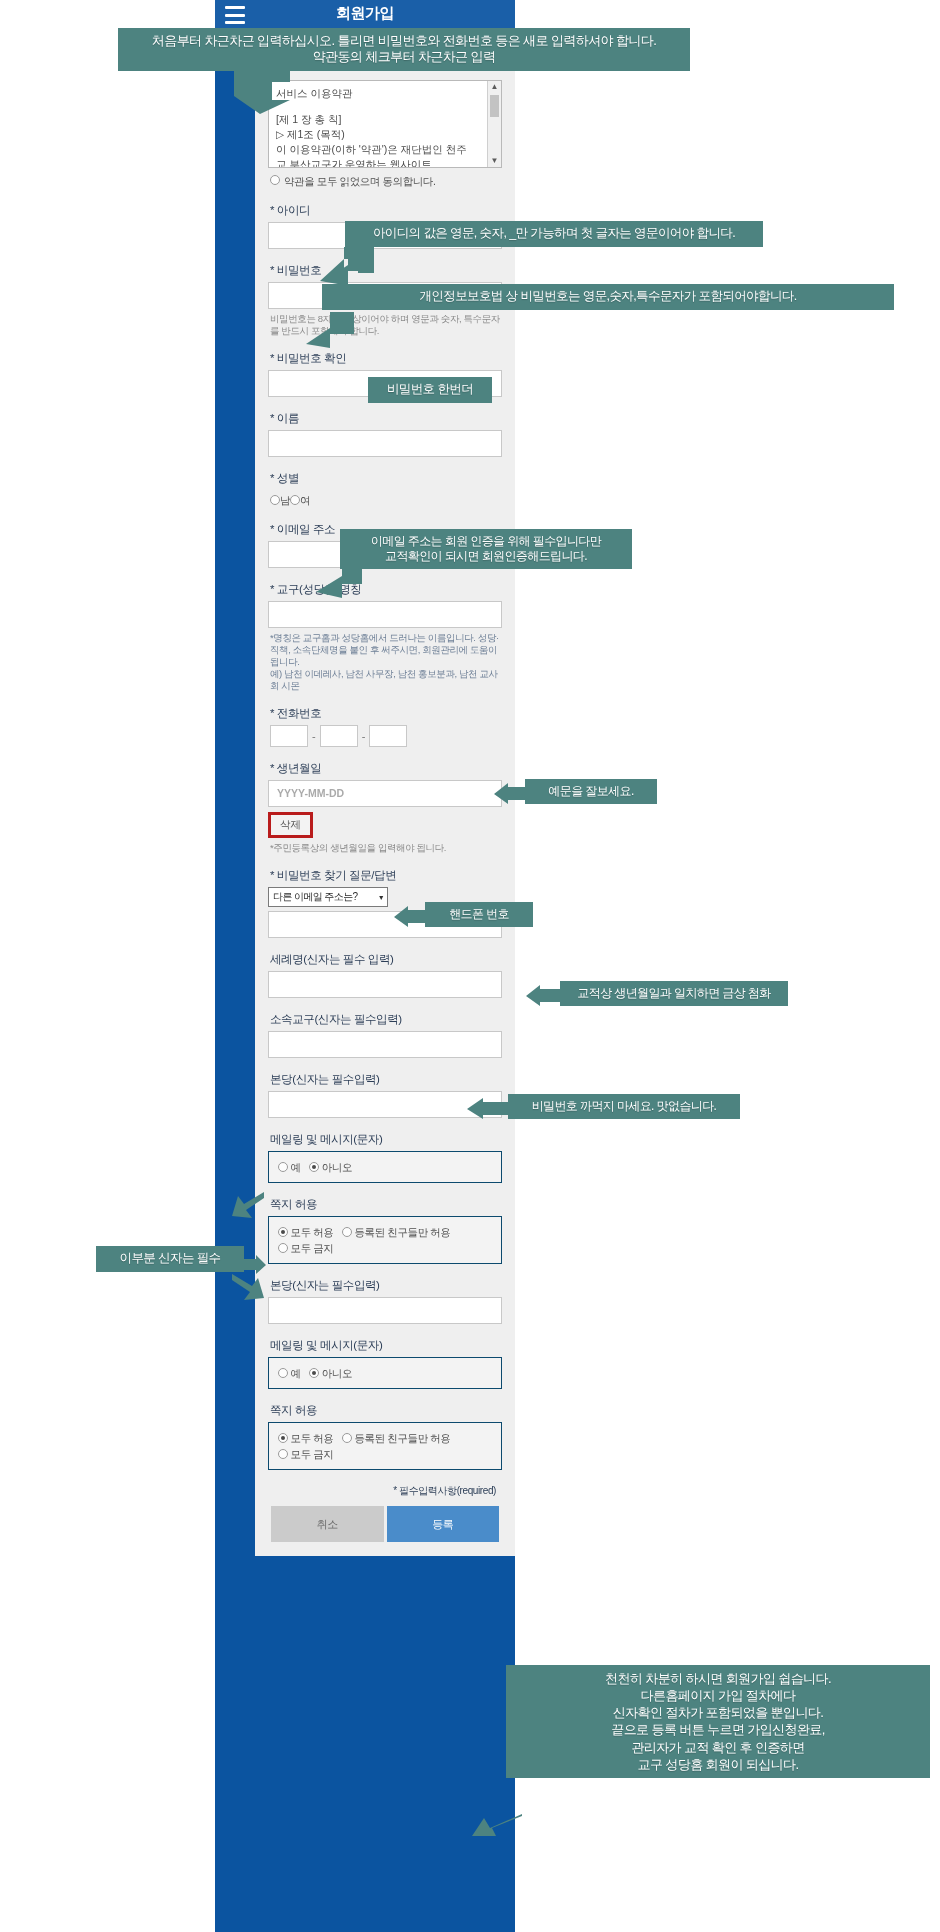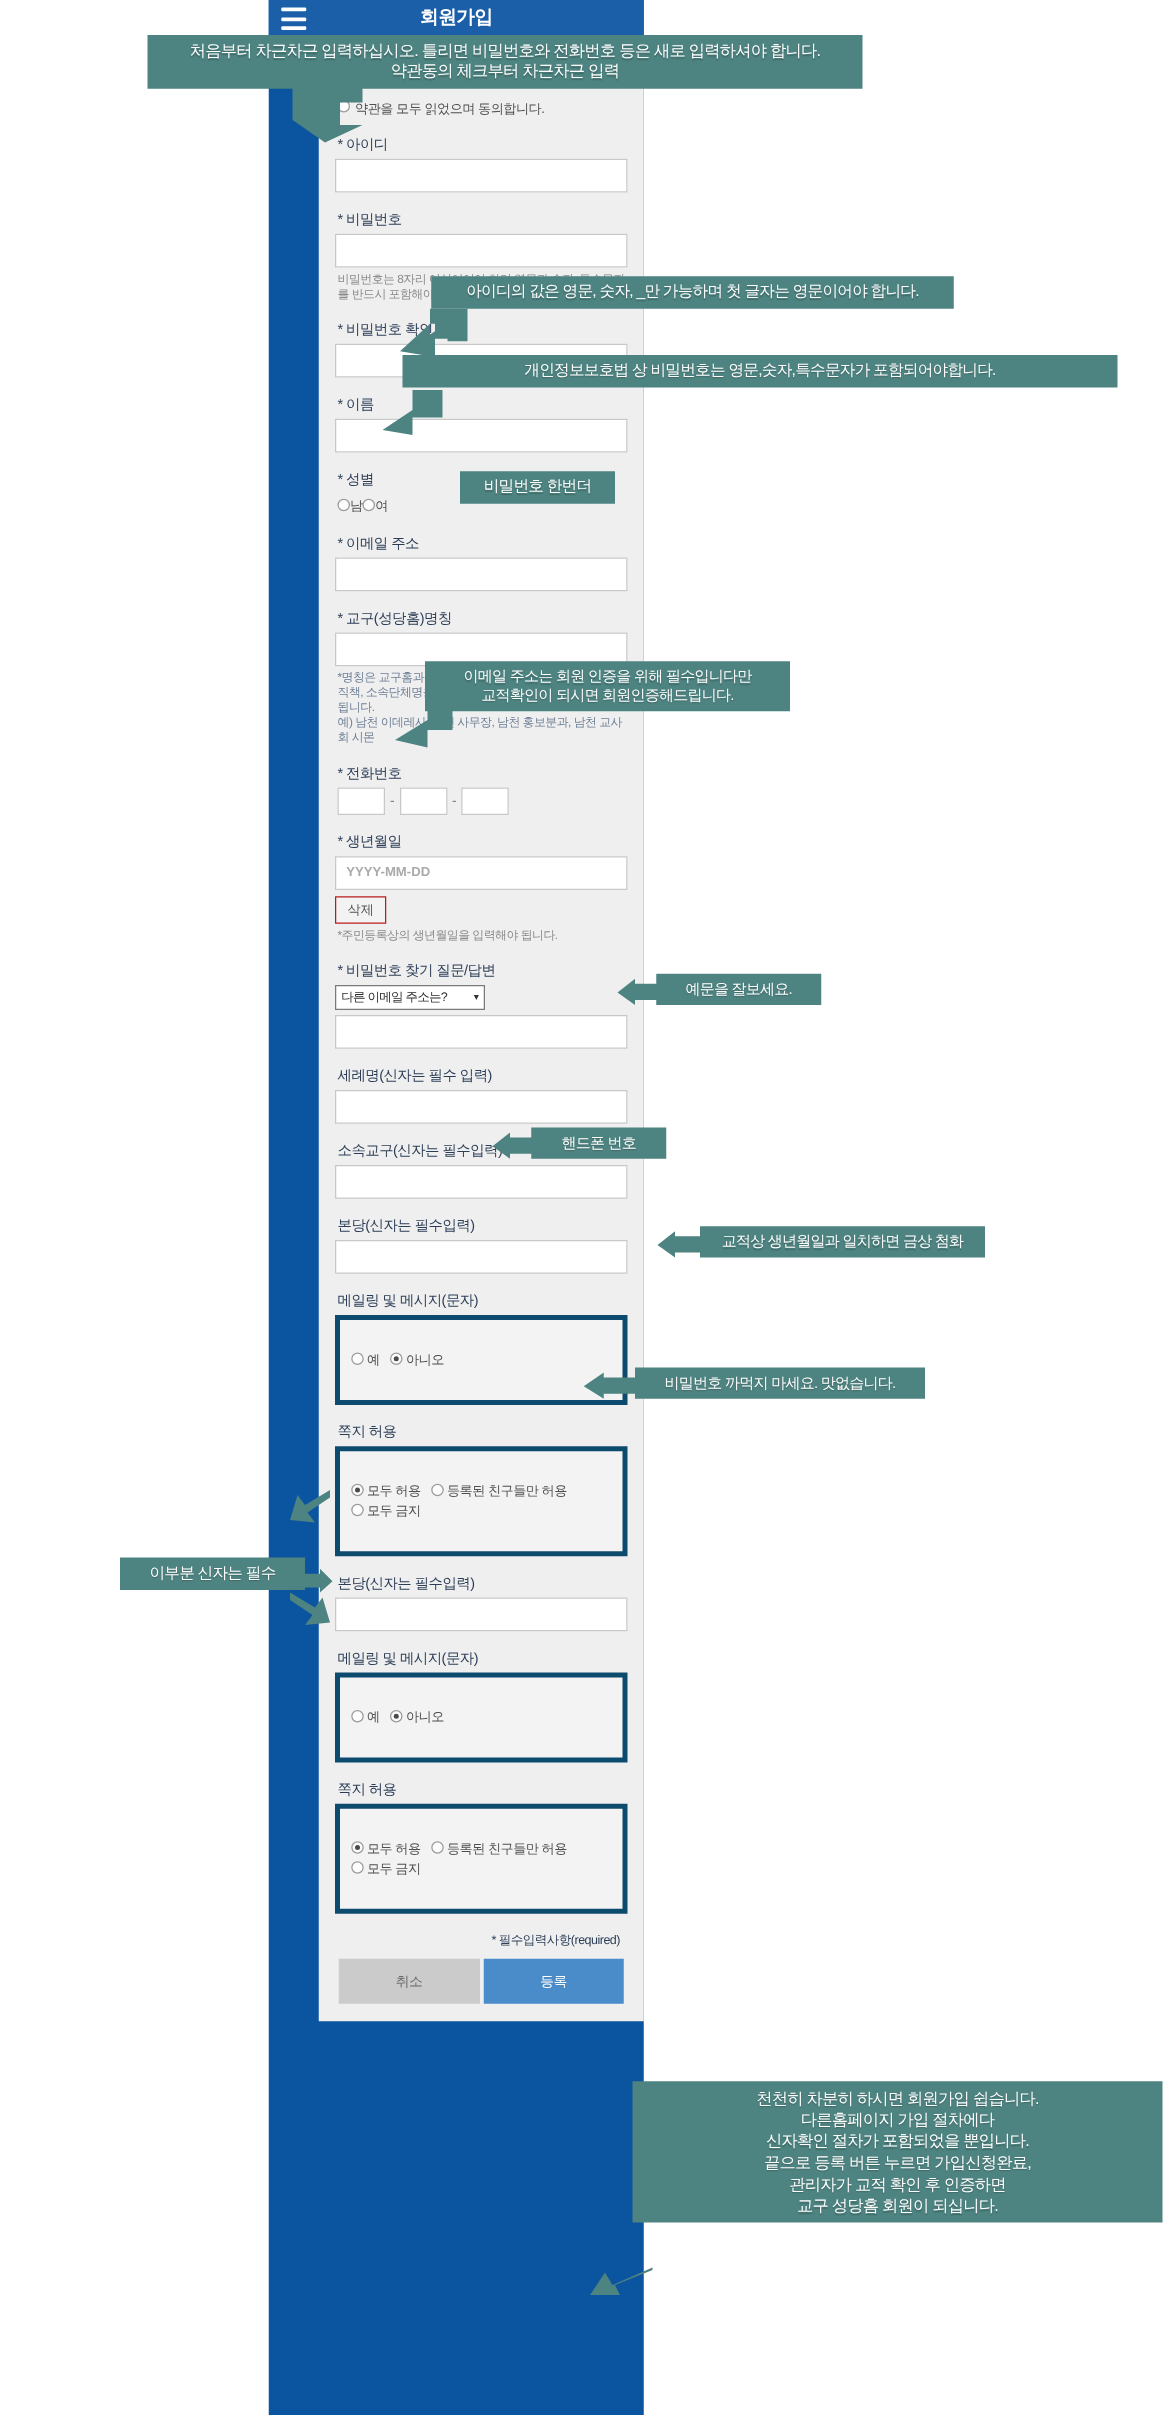--- a/index.html
+++ b/index.html
@@ -90,32 +90,32 @@
   .phone-row{display:flex; align-items:center; gap:4px; margin-left:2px;}
   .phone-row .pbox{width:38px; height:22px; border:1px solid #c8c8c8; background:#fff; box-sizing:border-box;}
   .phone-row .dash{font-size:11px; color:#777;}
   .date-input{
     width:100%; height:27px; box-sizing:border-box; border:1px solid #c8c8c8;
     background:#fff; font-size:10.5px; color:#aaaaaa;
     line-height:25px; padding-left:8px;font-weight:bold;
   }
   .btn-del{
     margin-top:5px; padding:3px 9px; font-size:10.5px; color:#555;
-    border:1px solid #b91c1c; background:#f3f3f3; cursor:pointer;
+    border:3px solid #b91c1c; background:#f3f3f3; cursor:pointer;
   }
   .select{
     width:120px; height:20px; box-sizing:border-box; border:1px solid #7a7a7a;
     background:#fff; font-size:10px; color:#2b2b2b;
     display:flex; align-items:center; justify-content:space-between;
     padding:0 3px 0 4px; letter-spacing:-0.6px; cursor:pointer;
   }
   .select .cv{font-size:7px; color:#333;}
   .radio-panel{
-    border:4px solid #0c4a6e; background:#f3f3f3;
-    padding:24px 9px; box-sizing:border-box; width:100%;
+    border:1px solid #0c4a6e; background:#f3f3f3;
+    padding:7px 9px; box-sizing:border-box; width:100%;
     font-size:10.5px; color:#4f4f4f; line-height:16px; letter-spacing:-0.4px;
   }
   .radio-panel .item{white-space:nowrap; margin-right:6px;}
   .required-note{
     text-align:right; font-size:10px; color:#2c3e57;
     margin:14px 6px 8px 0; letter-spacing:-0.4px;
   }
   .btn-row{display:flex; gap:3px; padding:0 3px;}
   .btn{
     flex:1; height:36px; font-size:11px; cursor:pointer;
@@ -145,20 +145,33 @@
     <span></span>
     <span></span>
 </div>
 <div class="topbar-title">회원가입</div>
 
 <div class="form-panel">
   <div class="form-inner">
 
     
     <div class="terms-wrap">
+      <div class="terms-box">
+        <p>서비스 이용약관</p>
+        <div class="gap"></div>
+        <p>[제 1 장 총 칙]</p>
+        <p>▷ 제1조 (목적)</p>
+        <p>이 이용약관(이하 '약관')은 재단법인 천주</p>
+        <p>교 부산교구가 운영하는 웹사이트</p>
+        <div class="terms-scroll">
+          <div class="arr up">▲</div>
+          <div class="thumb"></div>
+          <div class="arr dn">▼</div>
+        </div>
+      </div>
       <div class="agree-row">
         <span class="radio"></span>
         <span class="rtext">약관을 모두 읽었으며 동의합니다.</span>
       </div>
     </div>
 
     
     <div class="label">* 아이디</div>
     <div class="txt"></div>
 

